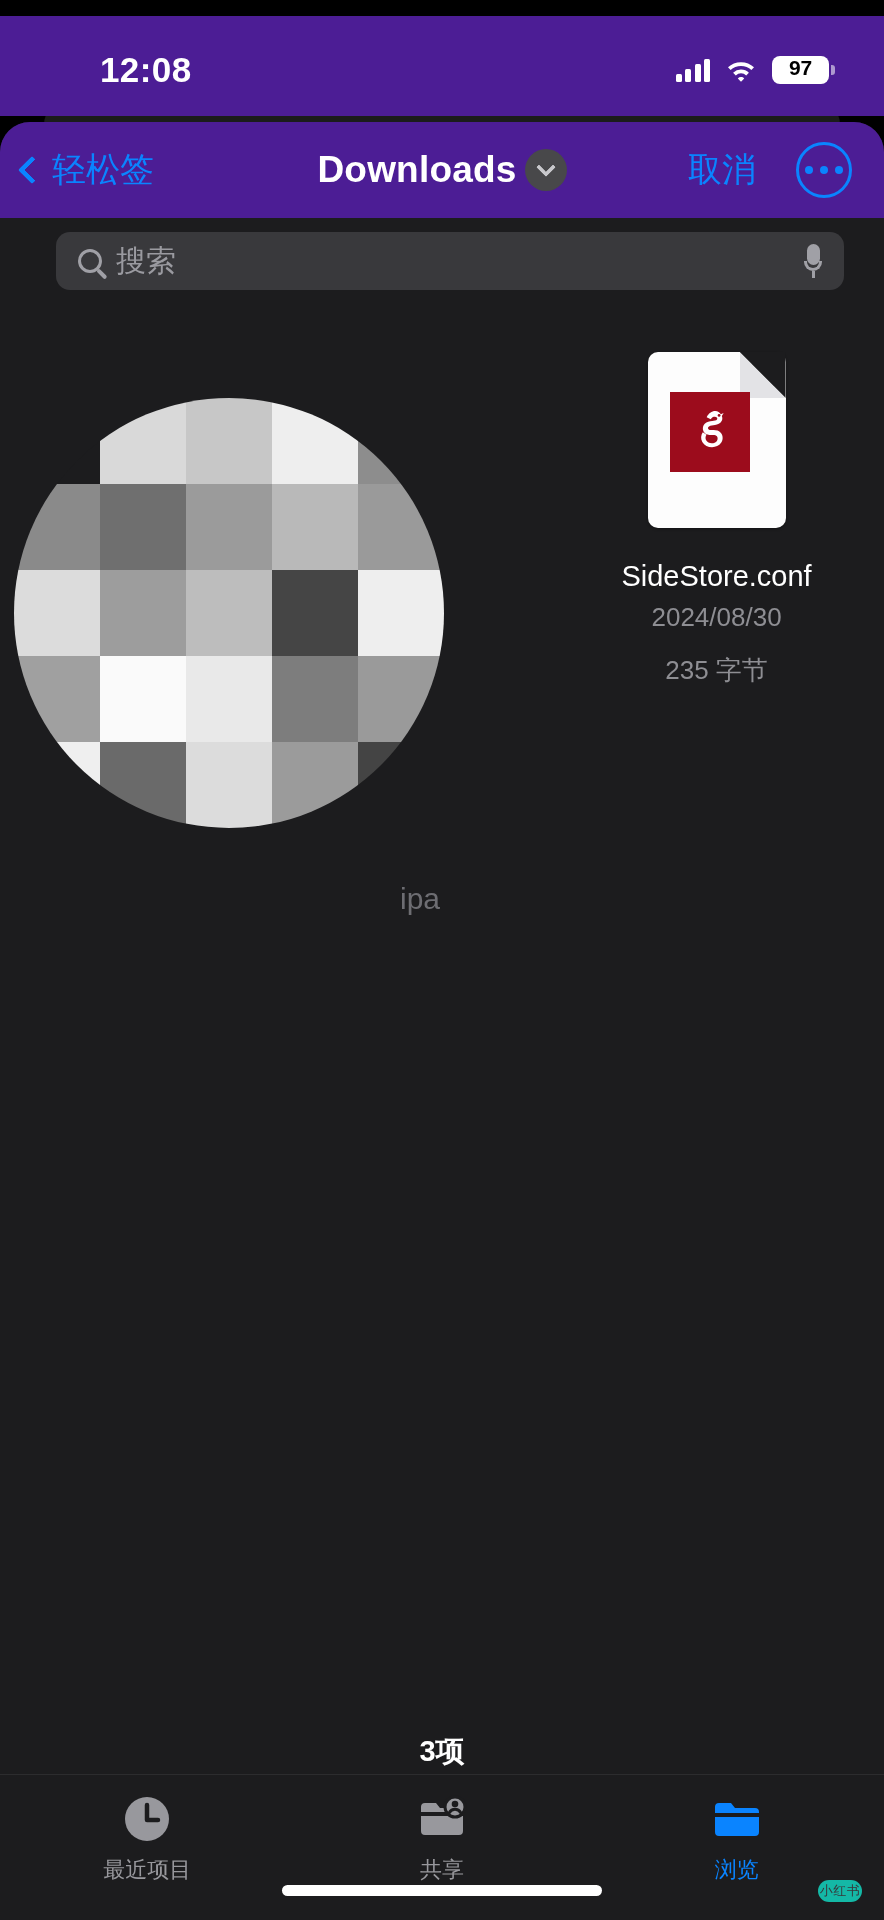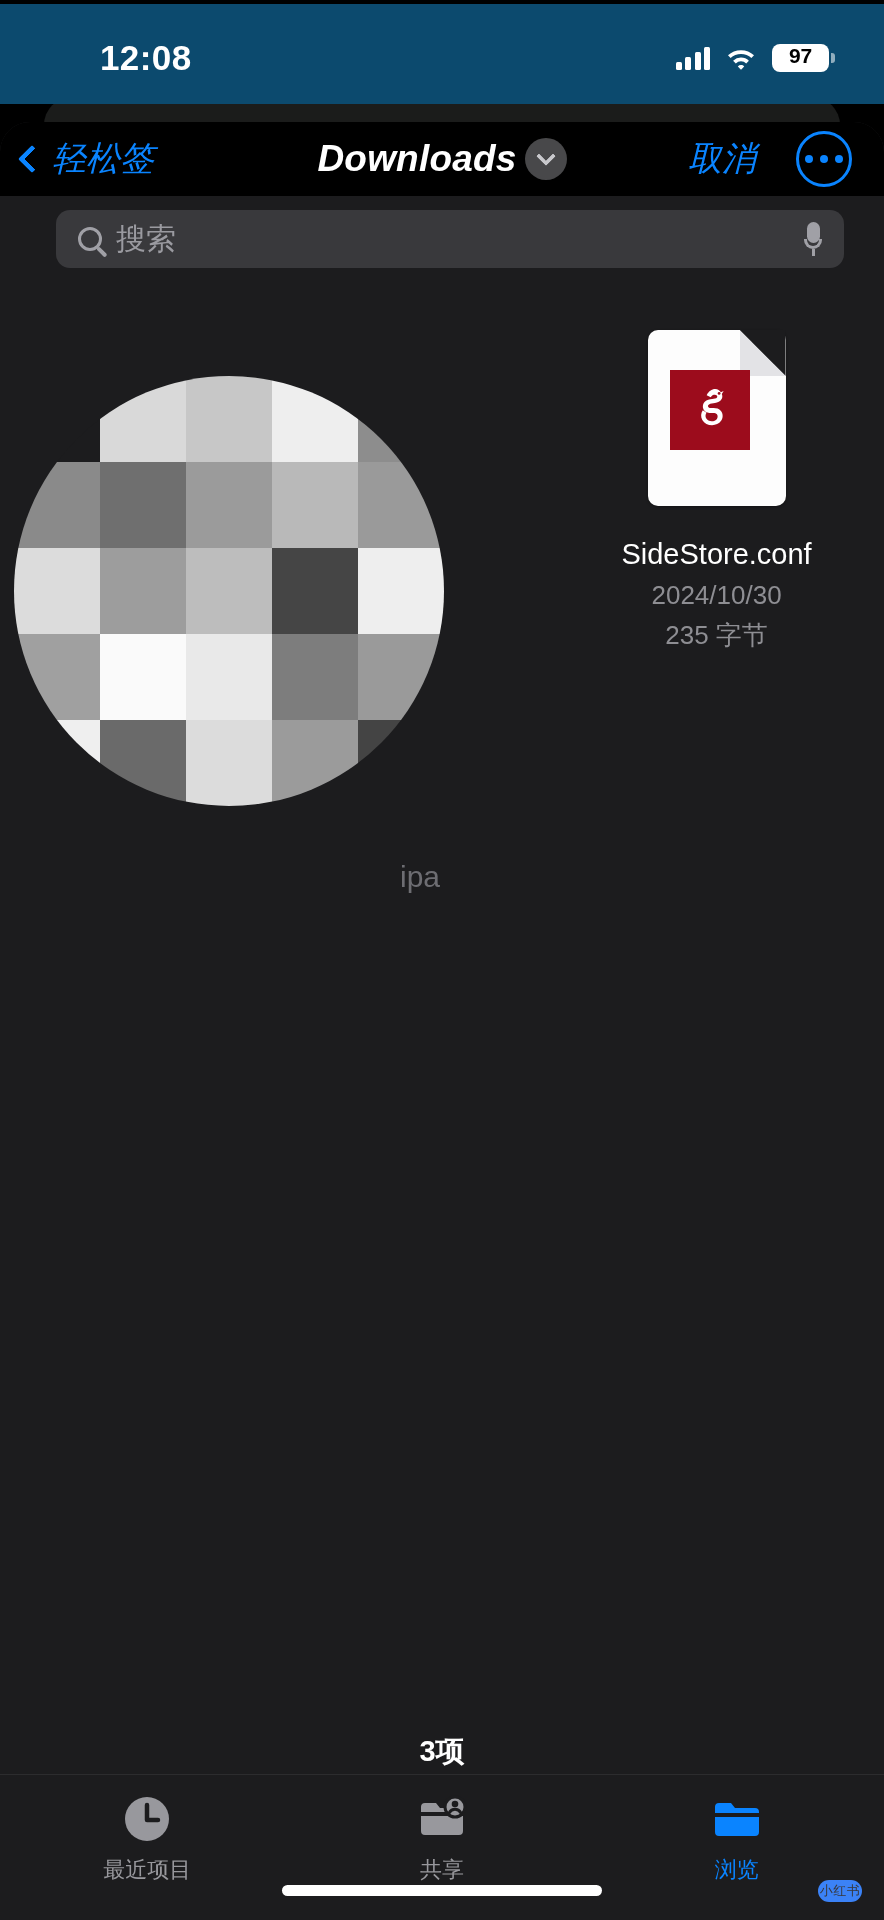--- a/index.html
+++ b/index.html
@@ -5,22 +5,22 @@
   * { margin:0; padding:0; box-sizing:border-box; }
   html,body{ background:#000; }
   body{
     width:884px; height:1920px; position:relative; overflow:hidden;
     font-family:"Liberation Sans","DejaVu Sans",sans-serif;
     color:#fff; -webkit-font-smoothing:antialiased;
   }
 
   
   .statusbar{
-    position:absolute; top:4px; left:0; width:884px; height:100px;
-    background:#0c4a6e; display:flex; align-items:center; z-index:40;
+    position:absolute; top:16px; left:0; width:884px; height:100px;
+    background:#4c1d95; display:flex; align-items:center; z-index:40;
   }
   .sb-time{
     position:absolute; left:100px; top:34px;
     font-size:35px; font-weight:600; letter-spacing:0.4px; color:#fff;
   }
   .sb-right{
     position:absolute; right:55px; top:40px;
     display:flex; align-items:center; gap:16px;
   }
   .sig{ display:flex; align-items:flex-end; gap:3.5px; height:24px; }
@@ -45,22 +45,22 @@
     position:absolute; top:97px; left:44px; width:796px; height:60px;
     background:#1b1c1b; border-radius:28px 28px 0 0; z-index:5;
   }
 
   
   .sheet{
     position:absolute; top:122px; left:0; width:884px; height:1798px;
     background:#1c1c1e; border-radius:30px 30px 0 0; overflow:hidden; z-index:10;
   }
   .navbar{
-    position:relative; height:74px; background:#000000;
-    display:flex; align-items:center;font-style:italic;
+    position:relative; height:96px; background:#4c1d95;
+    display:flex; align-items:center;
   }
   .nav-back{
     position:absolute; left:22px; display:flex; align-items:center; gap:6px;
     color:#0a84ff; font-size:34px; cursor:pointer;
   }
   .chev-left{
     width:20px; height:20px; border-left:5px solid #0a84ff; border-bottom:5px solid #0a84ff;
     transform:rotate(45deg); margin-right:4px; border-radius:2px;
   }
   .nav-title-wrap{
@@ -121,21 +121,21 @@
     position:absolute; top:46px; left:0; width:884px;
     display:flex; padding:0 30px;
   }
   .cell{ width:33.33%; display:flex; flex-direction:column; align-items:center; cursor:pointer; }
   .cell .thumb{ width:176px; height:208px; display:flex; align-items:center; justify-content:center; }
   .fname{
     margin-top:16px; font-size:29px; color:#fff; text-align:center;
     max-width:250px; overflow:hidden; white-space:nowrap; text-overflow:ellipsis;
   }
   .fmeta{ margin-top:9px; font-size:26px; color:#8e8e93; text-align:center; }
-  .fmeta.second{ margin-top:7px; }
+  .fmeta.second{ margin-top:20px; }
 
   
   .doc{
     position:relative; width:138px; height:176px; background:#fdfdfd;
     border-radius:10px; box-shadow:0 1px 3px rgba(0,0,0,.35);
   }
   .doc .fold{
     position:absolute; top:0; right:0; width:46px; height:46px;
     background:#1c1c1e;
     clip-path:polygon(0 0,100% 100%,100% 0);
@@ -179,21 +179,21 @@
   .tab .lbl{ font-size:22px; color:#98989d; }
   .tab.active .lbl{ color:#0a84ff; }
   .tab svg{ display:block; }
 
   .home-indicator{
     position:absolute; left:50%; transform:translateX(-50%); bottom:24px;
     width:320px; height:11px; border-radius:6px; background:#fff; z-index:60;
   }
   .watermark{
     position:absolute; right:22px; bottom:18px; width:44px; height:22px;
-    border-radius:11px; background:#3b82f6; color:#37373a; font-size:13px;
+    border-radius:11px; background:#14b8a6; color:#37373a; font-size:13px;
     display:flex; align-items:center; justify-content:center; z-index:60;
     letter-spacing:.5px;
   }
 </style>
 </head>
 <body>
 
 <div class="statusbar">
   <div class="sb-time">12:08</div>
   <div class="sb-right">
@@ -275,21 +275,21 @@
             <div class="fold2"></div>
             <div class="badge">
               <svg viewBox="0 0 64 64" aria-hidden="true">
                 <path d="M38 8c3 0 5 1.6 6.4 3.6l3.2-1.2-2.1 3.2c.8 1.9.9 4-.2 5.9-1.6 2.9-4.6 4.1-7.6 4.6-2.6.4-5.1.6-6.8 1.6-1.3.8-1.6 2.2-.6 3.2 1 1 2.9 1 4.6.9 3.5-.2 7.3.4 9.6 3.2 2.6 3.2 2.6 8 .2 11.4-2.3 3.3-6.3 5-10.3 5-4.6 0-9-2.1-11.2-6-2-3.5-1.7-8 .6-11.2l4.2 2.9c-1.3 1.9-1.5 4.4-.4 6.4 1.2 2.2 3.8 3.4 6.4 3.4 2.3 0 4.7-.9 5.9-2.7 1.1-1.6 1.1-4 0-5.4-1-1.3-3-1.5-5-1.4-3.2.2-6.9-.1-9.2-2.6-2.6-2.8-2.4-7.5.3-10.2 2.3-2.3 5.6-2.8 8.6-3.2 2.2-.3 4.5-.6 5.4-1.8.5-.7.4-1.7-.2-2.3-.8-.8-2.2-.9-3.4-.6-1.6.4-2.8 1.5-3.6 2.8l-4.6-2.4C30.2 10.8 34 8 38 8z" fill="#fff"></path>
                 <circle cx="42.4" cy="13" r="1.6" fill="#9c0c1c"></circle>
               </svg>
             </div>
           </div>
         </div>
         <div class="fname">SideStore.conf</div>
-        <div class="fmeta">2024/10/30</div>
+        <div class="fmeta">2024/08/30</div>
         <div class="fmeta second">235 字节</div>
       </div>
     </div>
 
     <div class="pixel-circle" id="mosaic">
         <span style="background: rgb(28, 28, 30);"></span>
         <span style="background: rgb(217, 217, 217);"></span>
         <span style="background: rgb(199, 199, 199);"></span>
         <span style="background: rgb(238, 238, 238);"></span>
         <span style="background: rgb(141, 141, 141);"></span>

